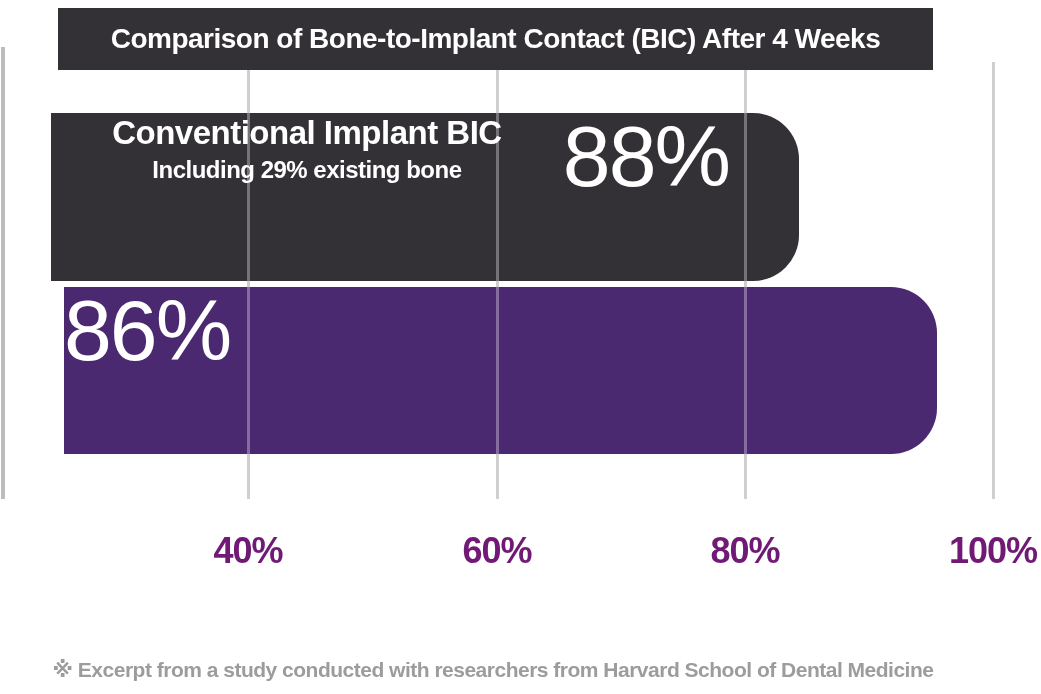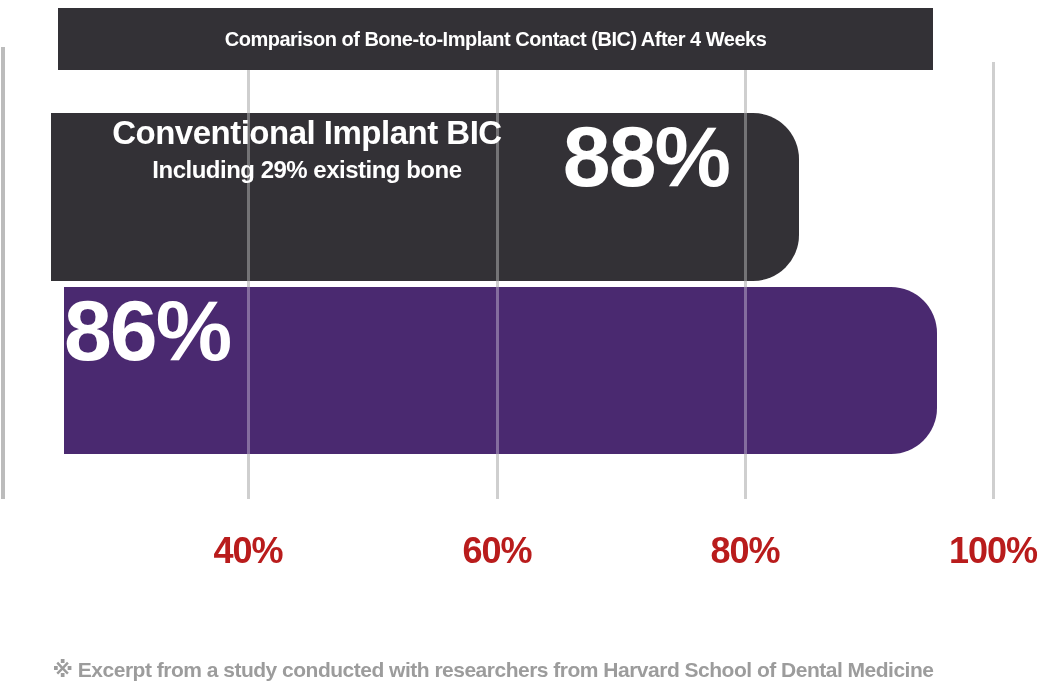--- a/index.html
+++ b/index.html
@@ -23,41 +23,41 @@
     position:absolute;top:62px;width:3px;height:437px;
     background:rgba(255,255,255,0.32);z-index:3;
   }
   .g40{left:247px}.g60{left:496px}.g80{left:744px}.g100{left:992px}
   
   .banner{
     position:absolute;left:58px;top:8px;width:875px;height:62px;
     z-index:5;display:flex;align-items:center;justify-content:center;
   }
   .banner-title{
-    color:#ffffff;font-size:20px;font-weight:bold;letter-spacing:-0.5px;
+    color:#ffffff;font-size:28px;font-weight:bold;letter-spacing:-0.5px;
     white-space:nowrap;
   }
   
   .bar{
     position:absolute;z-index:2;
     border-radius:0 46px 46px 0;
     display:flex;
     padding-right:70px;box-sizing:border-box;
     color:#ffffff;
   }
   .bar-conventional{left:51px;top:113px;width:748px;height:168px;}
   .bar-plasma{left:64px;top:287px;width:873px;height:167px;}
   .bar-text{flex:1;text-align:center;}
   .bar-label{font-size:33px;font-weight:bold;letter-spacing:-0.5px;line-height:1.2;}
   .bar-sublabel{font-size:24px;font-weight:bold;letter-spacing:-0.5px;line-height:1.2;margin-top:3px;}
-  .bar-value{font-size:86px;font-weight:bold;line-height:1;letter-spacing:-2px;}
+  .bar-value{font-size:86px;font-weight:normal;line-height:1;letter-spacing:-2px;}
   
   .tick{
     position:absolute;top:530px;width:160px;text-align:center;
-    font-size:36px;font-weight:bold;color:#b91c1c;letter-spacing:-1px;
+    font-size:36px;font-weight:bold;color:#701a75;letter-spacing:-1px;
   }
   .t40{left:168px}.t60{left:417px}.t80{left:665px}.t100{left:913px}
   
   .caption{
     position:absolute;left:183px;top:614px;width:600px;text-align:center;
     font-size:32px;font-weight:bold;color:#454545;letter-spacing:-0.5px;
     white-space:nowrap;
   }
   .footnote{
     position:absolute;left:23px;top:658px;width:940px;text-align:center;

